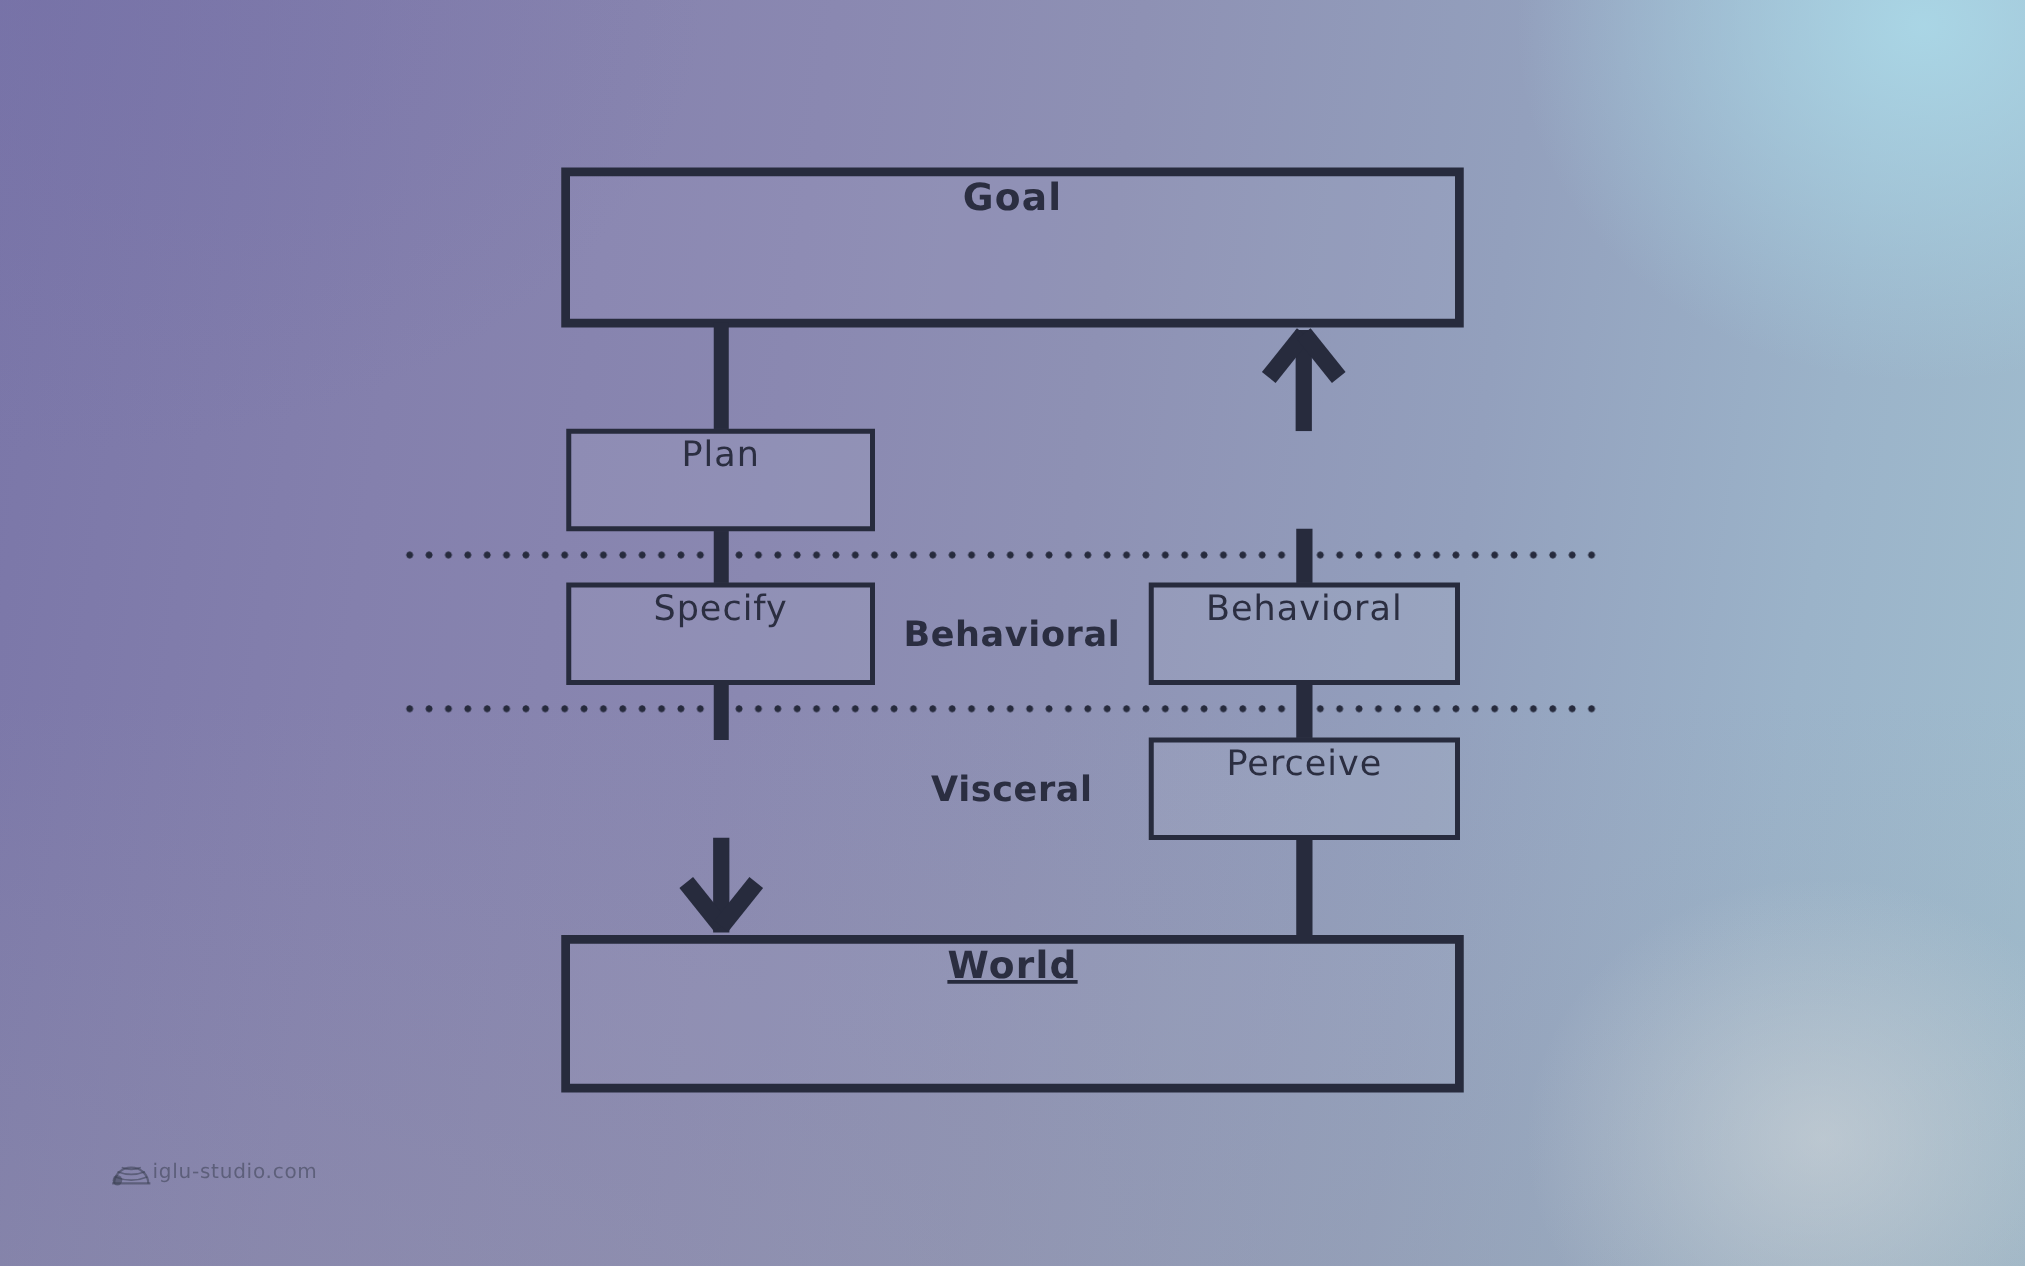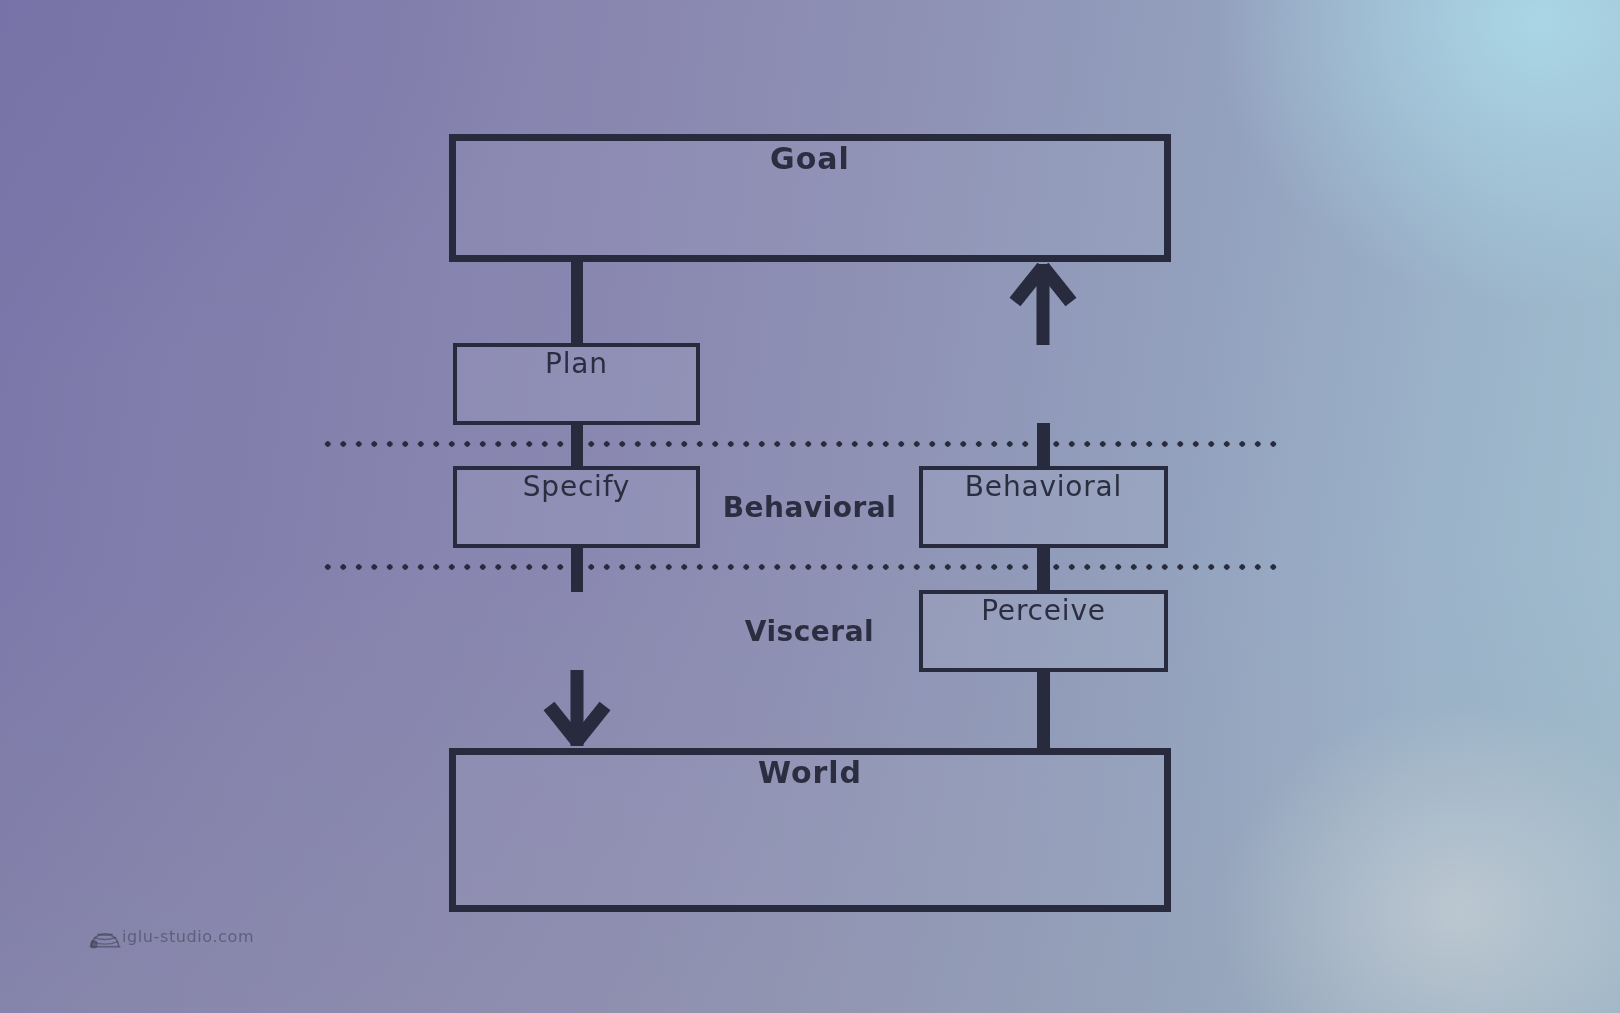--- a/index.html
+++ b/index.html
@@ -29,21 +29,21 @@
     border-width:7px;
     background:rgba(186,196,218,0.08);
   }
   .box-label {
     color:var(--text,#2b2e41);
     font-size:28px; letter-spacing:0.8px;
   }
   .box-label.bold { font-weight:bold; font-size:30px; letter-spacing:1px; }
 
   #goal-box  { left:449px; top:134px; width:722px; height:128px; }
-  #world-box { left:449px; top:748px; width:722px; height:164px; }
+  #world-box { left:449px; top:748px; width:722px; height:126px;text-decoration:underline; }
 
   .small { height:82px; }
   .lbox  { left:453px; width:247px; }
   .rbox  { left:919px; width:249px; }
   .row-1 { top:343px; }
   .row-2 { top:466px; }
   .row-3 { top:590px; }
 
   .level-label {
     position:absolute; left:700px; width:219px; height:82px;

